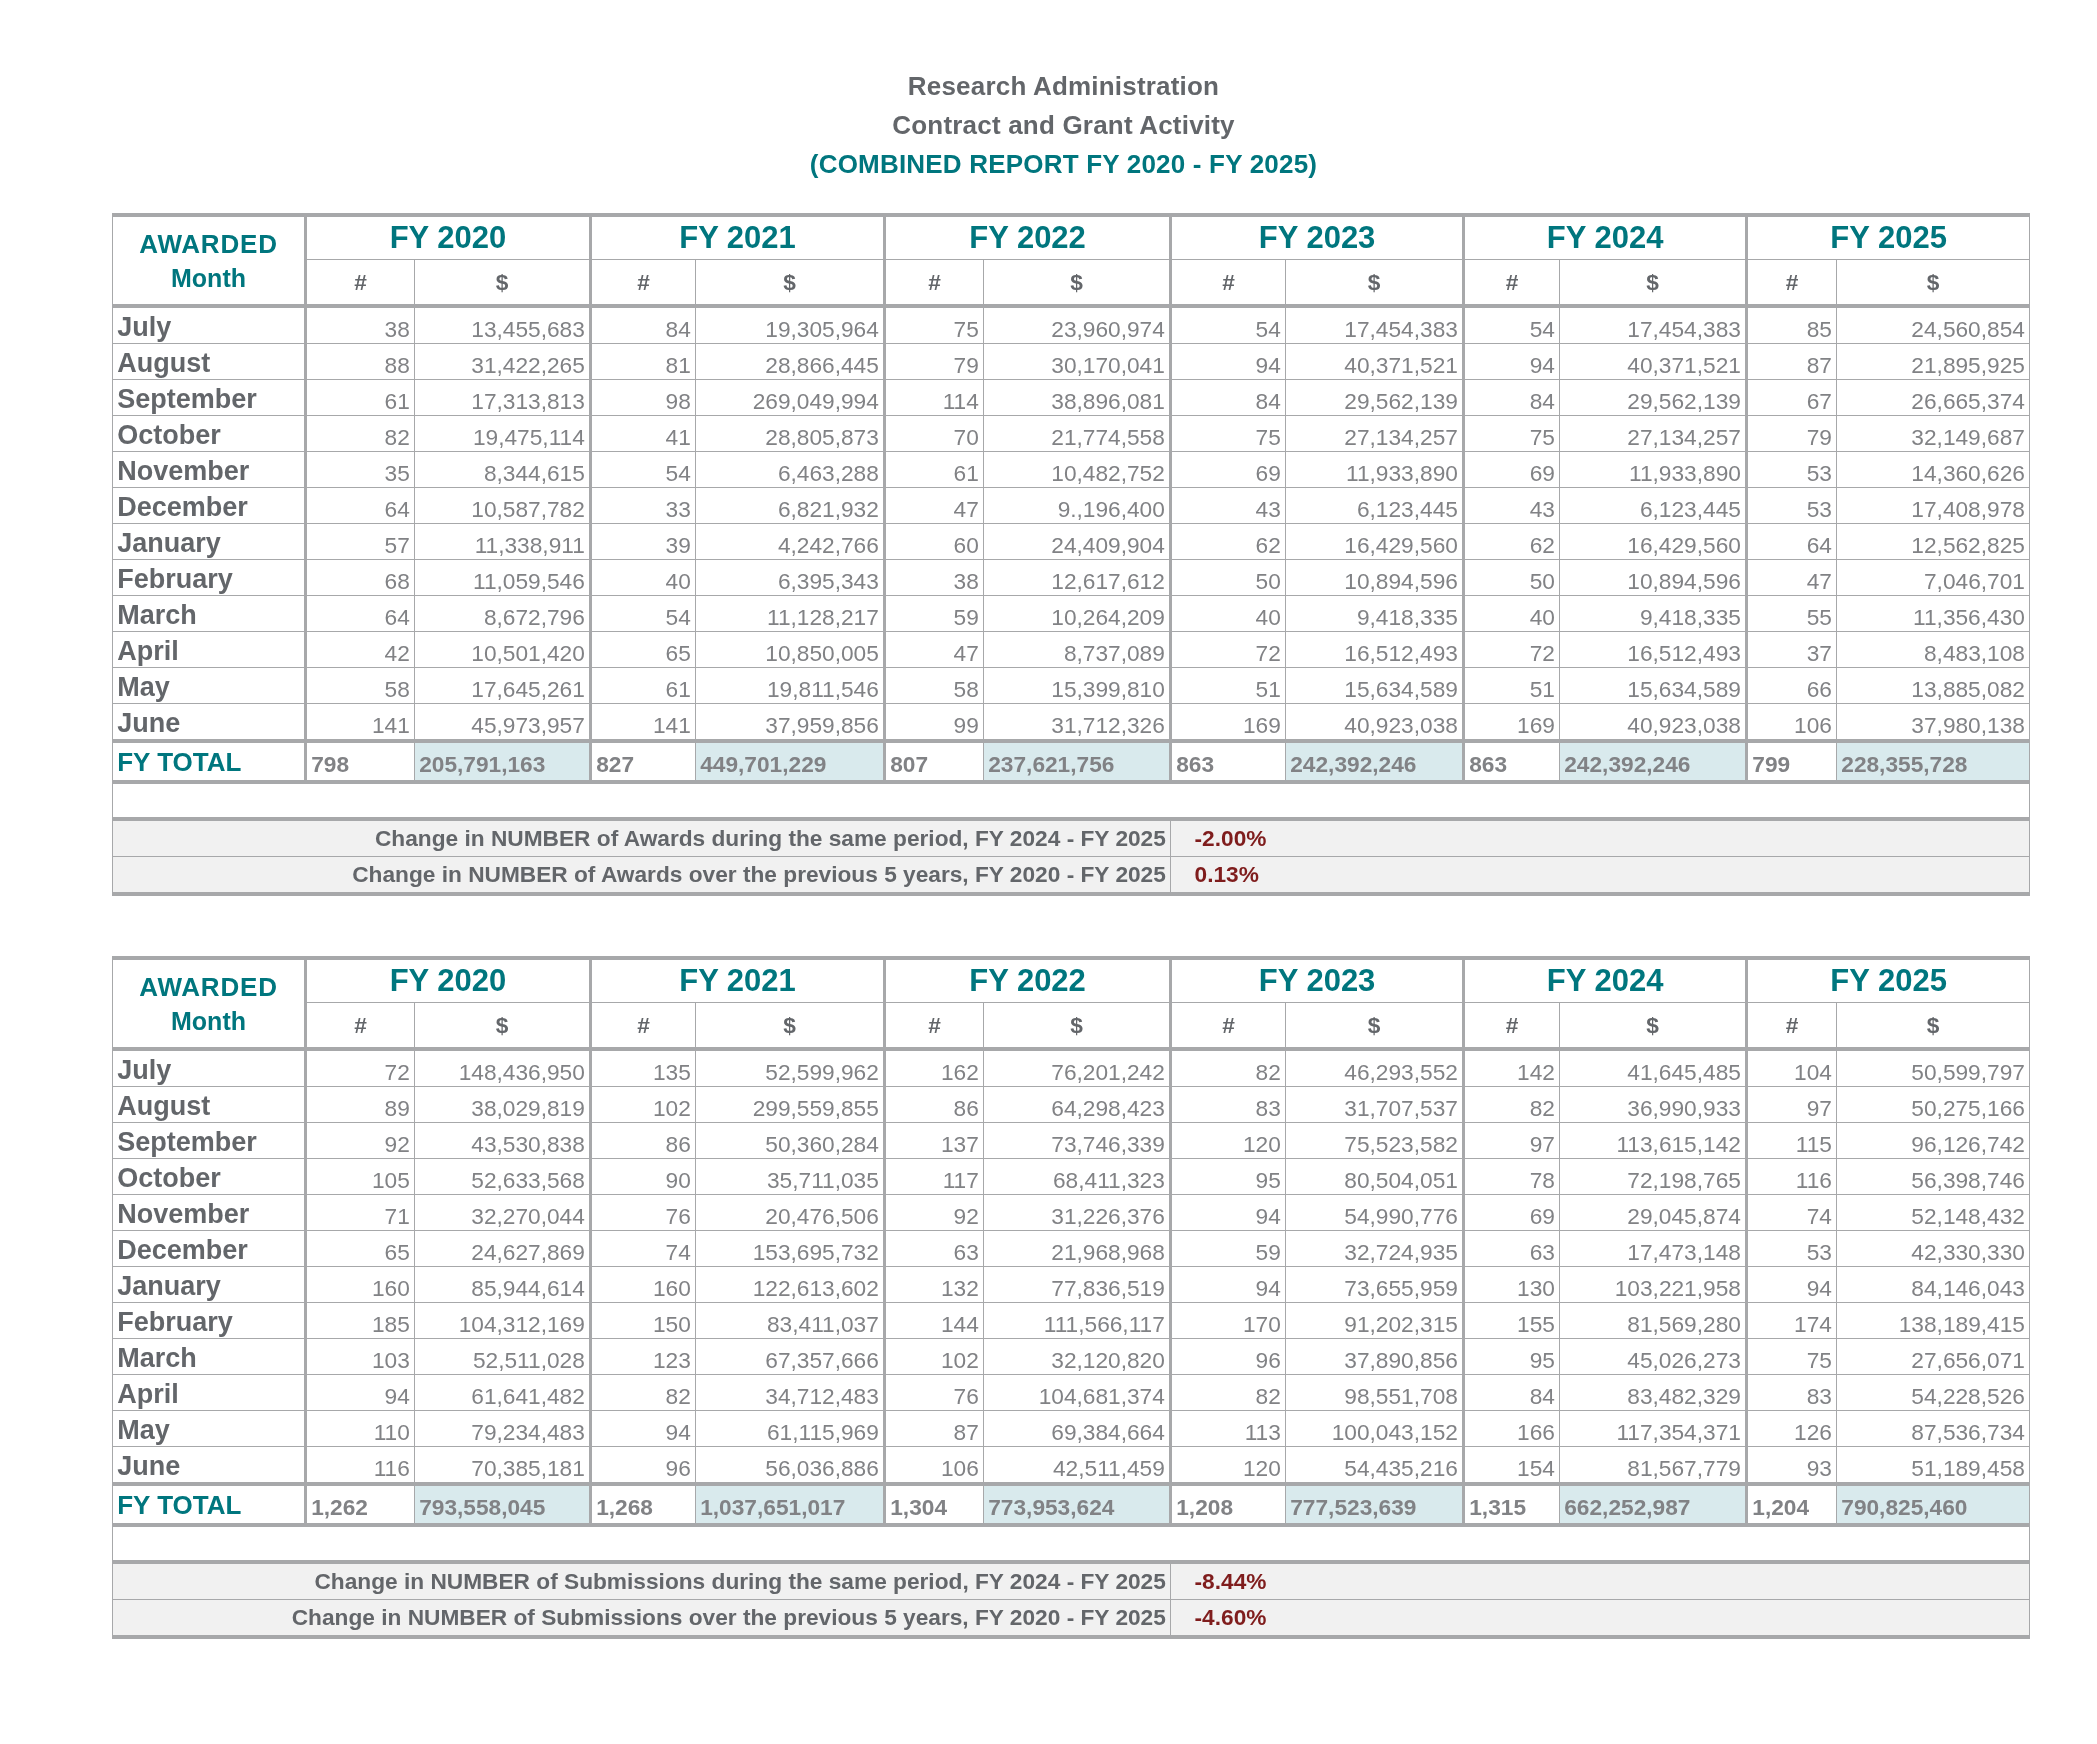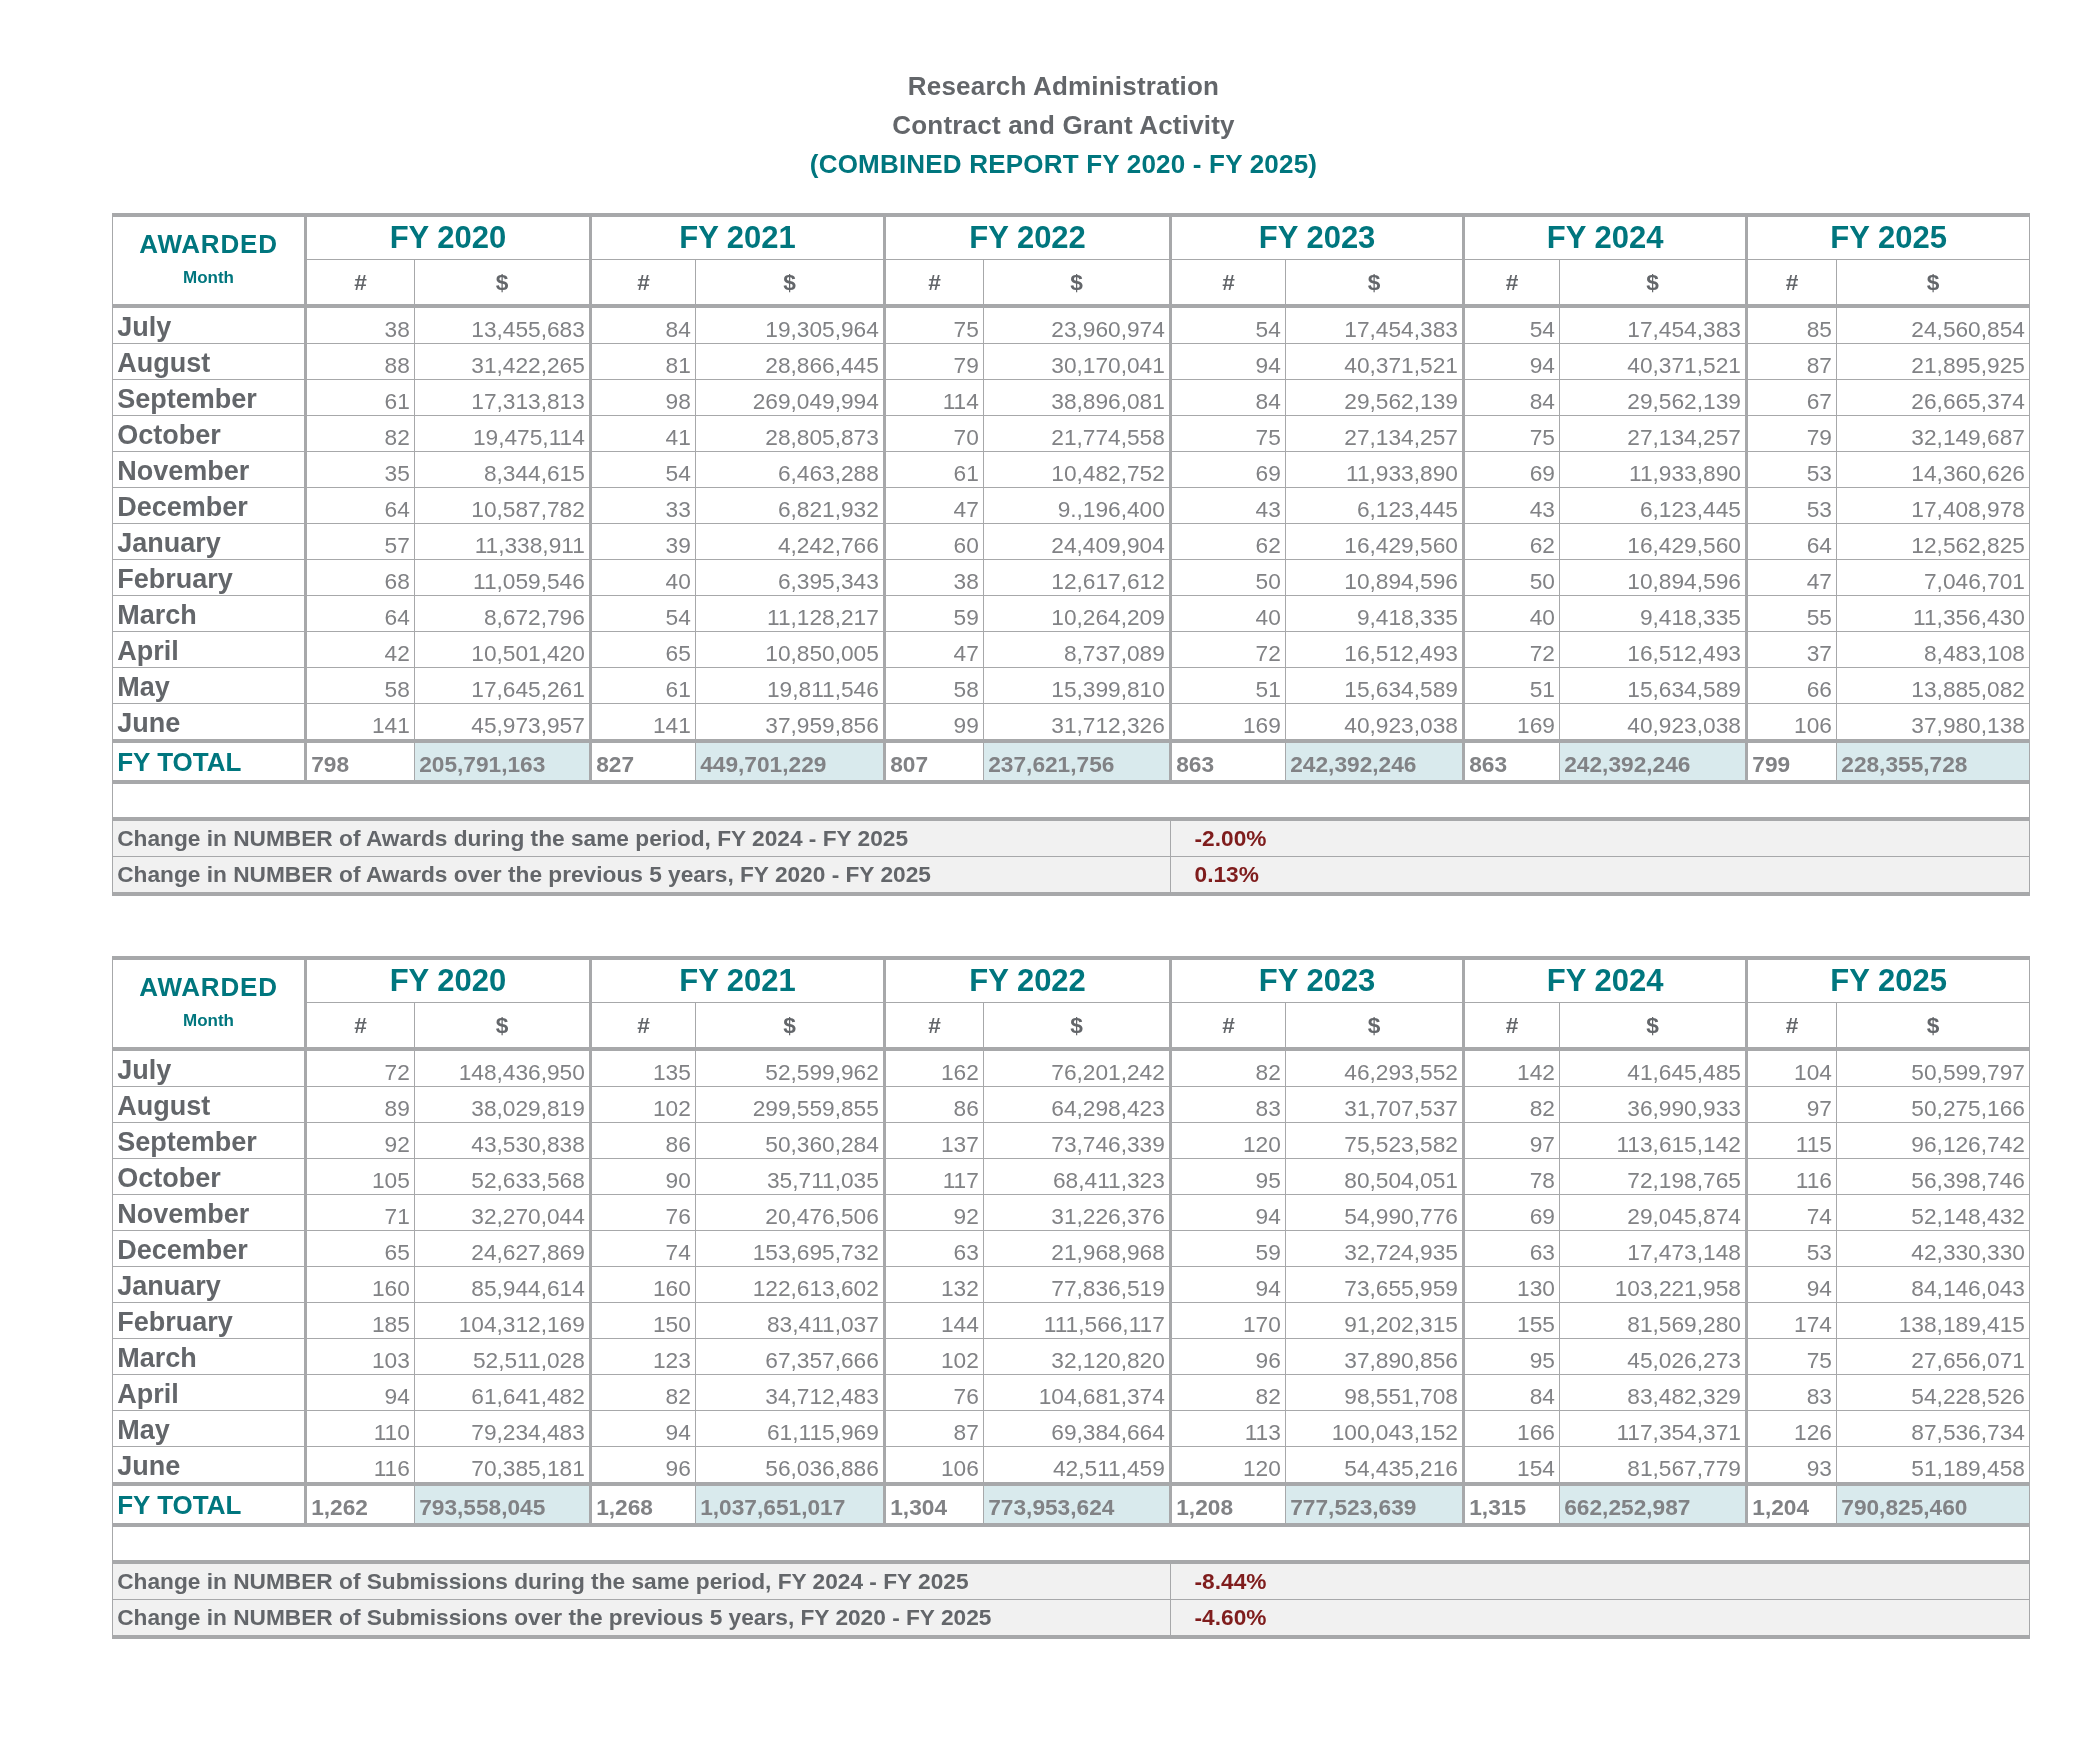--- a/index.html
+++ b/index.html
@@ -18,33 +18,33 @@
     border-collapse: collapse; table-layout: fixed;
     font-size: 22px;
   }
   table.report td, table.report th {
     border: 1.7px solid #a7a8aa; padding: 0 4.2px; white-space: nowrap; overflow: hidden;
   }
   .h-fy { color: #00767e; font-weight: bold; font-size: 31px; text-align: center; height: 42px; }
   .h-sub { color: #63666a; font-weight: bold; font-size: 22.7px; text-align: center; height: 44px; }
   .h-awarded { color: #00767e; font-weight: bold; text-align: center; vertical-align: middle; line-height: 34px; }
   .h-awarded .aw { font-size: 26px; letter-spacing: 0.8px; display: block; }
-  .h-awarded .mo { font-size: 17px; display: block; }
+  .h-awarded .mo { font-size: 25px; display: block; }
   .thick-l { border-left-width: 3.4px !important; }
   .thick-t { border-top-width: 4.2px !important; }
   .thick-b { border-bottom-width: 4.2px !important; }
   td.month { color: #63666a; font-weight: bold; text-align: left; font-size: 27px; height: 35px; vertical-align: bottom; padding-bottom: 1.7px; }
   td.num { color: #818285; text-align: right; font-size: 22.7px; vertical-align: bottom; padding-bottom: 1.7px; }
   tr.total td { height: 35px; vertical-align: bottom; padding-bottom: 1.7px; font-weight: bold; }
   td.total-label { color: #00767e; font-size: 26px; text-align: left; font-weight: bold; }
   td.total-num { color: #818285; font-size: 22.7px; }
   td.total-money { background: #d9eaed; }
   tr.spacer td { height: 33px; border-left-width: 1.7px; border-right-width: 1.7px; }
   tr.change td { background: #f1f1f1; height: 35px; font-size: 22.7px; font-weight: bold; }
-  td.change-label { color: #63666a; text-align: left; }
+  td.change-label { color: #63666a; text-align: right; }
   td.change-value { color: #7f1d1d; text-align: left; padding-left: 23.5px !important; }
 </style>
 </head>
 <body>
 
 <div class="titles">
   <div class="t1">Research Administration</div>
   <div class="t2">Contract and Grant Activity</div>
   <div class="t3">(COMBINED REPORT FY 2020 - FY 2025)</div>
 </div>

